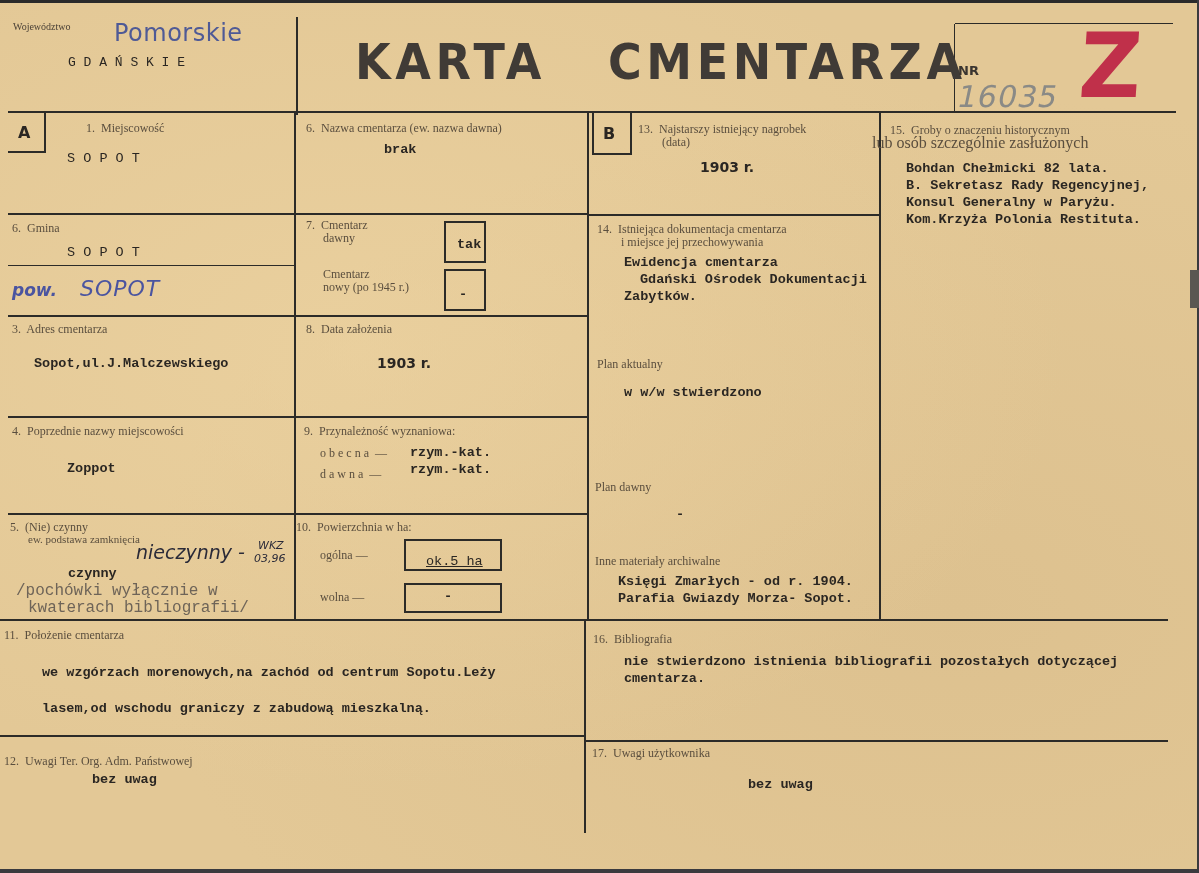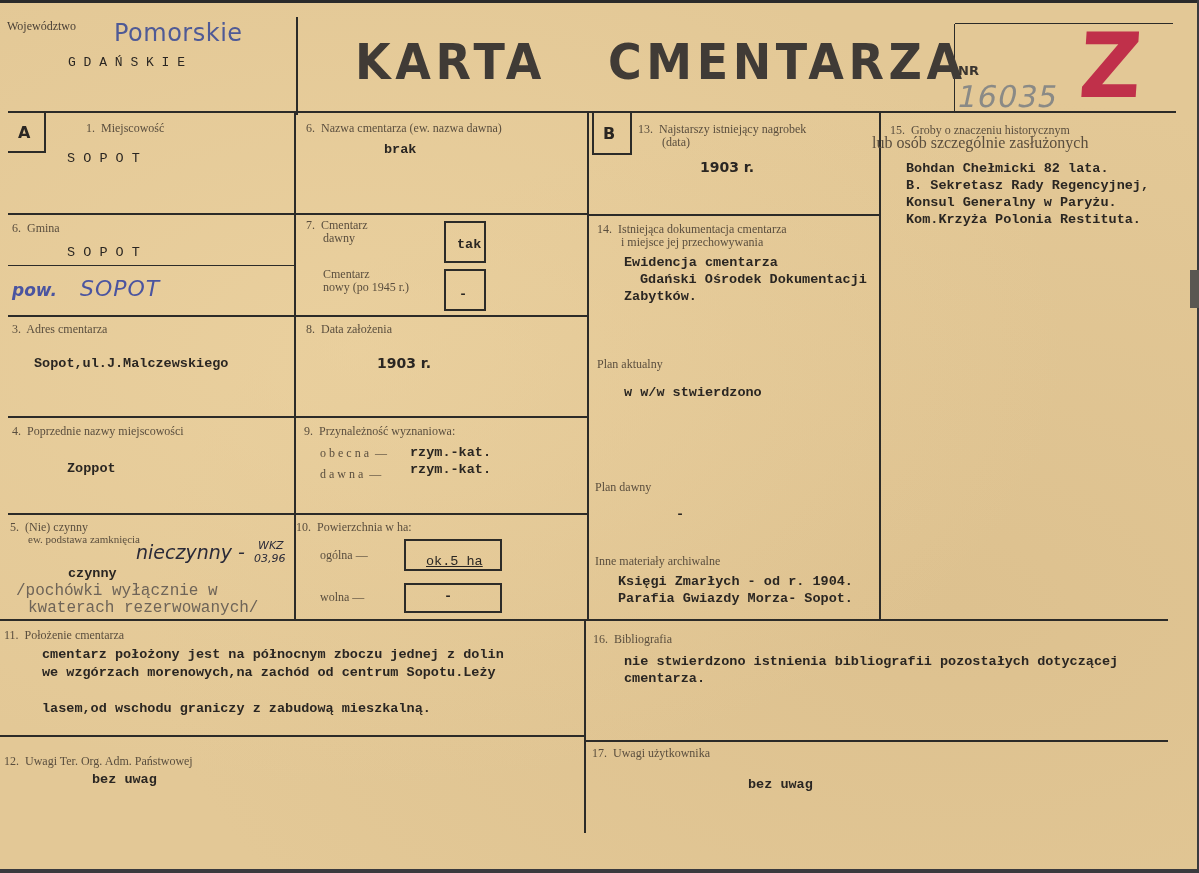--- a/index.html
+++ b/index.html
@@ -42,21 +42,21 @@
   <div class="ln h" style="left:296px;top:312px;width:291px;"></div>
   <div class="ln h" style="left:296px;top:413px;width:291px;"></div>
   <div class="ln h" style="left:296px;top:510px;width:291px;"></div>
 
   <div class="ln h" style="left:589px;top:211px;width:290px;"></div>
 
   <div class="ln h" style="left:0px;top:616px;width:1168px;"></div>
   <div class="ln h" style="left:0px;top:732px;width:584px;"></div>
   <div class="ln h" style="left:586px;top:737px;width:582px;"></div>
 
-  <div class="lbl" style="left:7px;top:17px;font-size:12px;color:#4a4036;">Województwo</div>
+  <div class="lbl" style="left:13px;top:17px;font-size:10px;color:#4a4036;">Województwo</div>
   <div style="position:absolute;left:114px;top:16px;font-family:'DejaVu Sans',sans-serif;font-size:24px;color:#4f5a96;letter-spacing:0.5px;">Pomorskie</div>
   <div class="tw" style="left:68px;top:51px;font-size:13px;font-weight:normal;">G D A Ń S K I E</div>
 
   <div style="position:absolute;left:355px;top:30px;font-family:'DejaVu Sans',sans-serif;font-weight:bold;font-size:50px;color:#403b36;letter-spacing:5px;transform:scaleX(0.92);transform-origin:left;">KARTA</div>
   <div style="position:absolute;left:608px;top:30px;font-family:'DejaVu Sans',sans-serif;font-weight:bold;font-size:50px;color:#403b36;letter-spacing:5px;transform:scaleX(0.92);transform-origin:left;">CMENTARZA</div>
 
   <div style="position:absolute;left:958px;top:60px;font-family:'DejaVu Sans',sans-serif;font-weight:bold;font-size:13px;color:#3a3530;">NR</div>
   <div class="hand" style="left:958px;top:76px;font-size:30px;color:#8a8a86;font-style:normal;transform:skewX(-12deg);letter-spacing:1px;">16035</div>
   <div style="position:absolute;left:1078px;top:18px;font-family:'DejaVu Sans',sans-serif;font-weight:bold;font-size:90px;line-height:90px;color:#c0304a;transform:scaleX(0.95) skewX(-4deg);">Z</div>
 
@@ -77,21 +77,21 @@
   <div class="lbl" style="left:12px;top:422px;">4.  Poprzednie nazwy miejscowości</div>
   <div class="tw" style="left:67px;top:457px;">Zoppot</div>
 
   <div class="lbl" style="left:10px;top:518px;">5.  (Nie) czynny</div>
   <div class="lbl" style="left:28px;top:530px;font-size:11px;">ew. podstawa zamknięcia</div>
   <div class="hand" style="left:136px;top:538px;font-size:19px;color:#2a2a38;">nieczynny -</div>
   <div class="hand" style="left:258px;top:536px;font-size:11px;color:#2a2a38;">WKZ</div>
   <div class="hand" style="left:254px;top:549px;font-size:11px;color:#2a2a38;">03,96</div>
   <div class="tw" style="left:68px;top:562px;">czynny</div>
   <div class="tw" style="left:16px;top:580px;font-size:16px;font-weight:normal;color:#6e6458;">/pochówki wyłącznie w</div>
-  <div class="tw" style="left:28px;top:597px;font-size:16px;font-weight:normal;color:#6e6458;">kwaterach rezerwowanych/</div>
+  <div class="tw" style="left:28px;top:597px;font-size:16px;font-weight:normal;color:#6e6458;">kwaterach bibliografii/</div>
 
   <div class="lbl" style="left:306px;top:119px;">6.  Nazwa cmentarza (ew. nazwa dawna)</div>
   <div class="tw" style="left:384px;top:138px;">brak</div>
 
   <div class="lbl" style="left:306px;top:216px;">7.  Cmentarz</div>
   <div class="lbl" style="left:323px;top:229px;">dawny</div>
   <div class="sq" style="left:444px;top:218px;width:38px;height:38px;"></div>
   <div class="tw" style="left:457px;top:233px;">tak</div>
   <div class="lbl" style="left:323px;top:265px;">Cmentarz</div>
   <div class="lbl" style="left:323px;top:278px;">nowy (po 1945 r.)</div>
@@ -139,21 +139,20 @@
   <div class="tw" style="left:618px;top:587px;">Parafia Gwiazdy Morza- Sopot.</div>
 
   <div class="lbl" style="left:890px;top:121px;">15.  Groby o znaczeniu historycznym</div>
   <div class="lbl" style="left:872px;top:133px;font-size:16px;">lub osób szczególnie zasłużonych</div>
   <div class="tw" style="left:906px;top:157px;">Bohdan Chełmicki 82 lata.</div>
   <div class="tw" style="left:906px;top:174px;">B. Sekretasz Rady Regencyjnej,</div>
   <div class="tw" style="left:906px;top:191px;">Konsul Generalny w Paryżu.</div>
   <div class="tw" style="left:906px;top:208px;">Kom.Krzyża Polonia Restituta.</div>
 
   <div class="lbl" style="left:4px;top:626px;">11.  Położenie cmentarza</div>
-  <div class="tw" style="left:42px;top:643px;">cmentarz położony jest na północnym zboczu jednej z dolin</div>
   <div class="tw" style="left:42px;top:661px;">we wzgórzach morenowych,na zachód od centrum Sopotu.Leży</div>
   <div class="tw" style="left:42px;top:697px;">lasem,od wschodu graniczy z zabudową mieszkalną.</div>
 
   <div class="lbl" style="left:4px;top:752px;">12.  Uwagi Ter. Org. Adm. Państwowej</div>
   <div class="tw" style="left:92px;top:768px;">bez uwag</div>
 
   <div class="lbl" style="left:593px;top:630px;">16.  Bibliografia</div>
   <div class="tw" style="left:624px;top:650px;">nie stwierdzono istnienia bibliografii pozostałych dotyczącej</div>
   <div class="tw" style="left:624px;top:667px;">cmentarza.</div>
 

